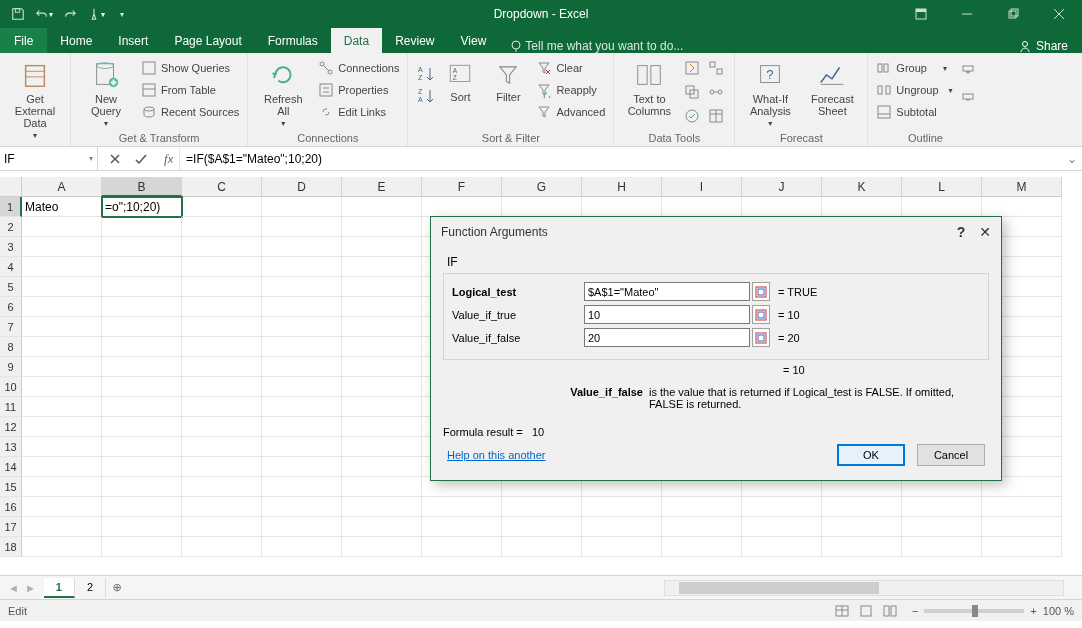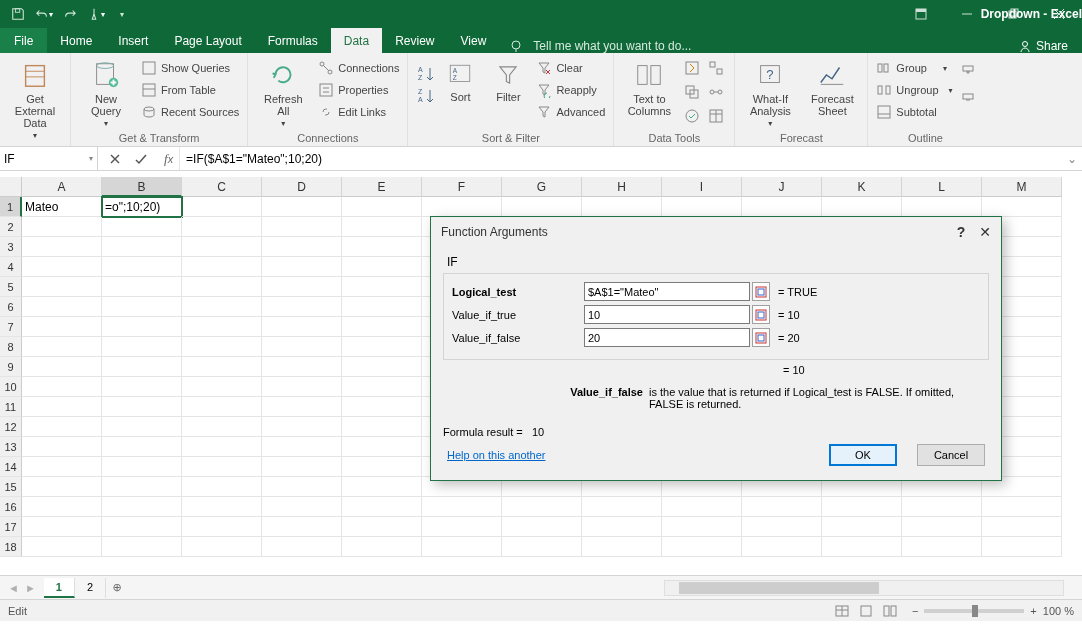--- a/index.html
+++ b/index.html
@@ -1,28 +1,28 @@
 <!DOCTYPE html>
 <html><head>
 <meta charset="utf-8">
 <style>
 * { box-sizing: border-box; margin: 0; padding: 0; font-family: "Segoe UI", Tahoma, sans-serif; }
 html, body { width: 1082px; height: 628px; overflow: hidden; background: #fff; }
 .titlebar { height: 28px; background: #0e6837; color: #fff; display: flex; align-items: center; font-size: 12px; position: relative; }
 .qat { display: flex; align-items: center; gap: 2px; padding-left: 6px; }
 .qat-btn { width: 24px; height: 22px; display: flex; align-items: center; justify-content: center; color: #fff; }
 .qat-btn svg { fill: #cfe7d8; }
-.titlebar-center { position: absolute; left: 0; right: 0; text-align: right; pointer-events: none; color: #fff; font-weight: bold; }
+.titlebar-center { position: absolute; left: 0; right: 0; text-align: center; pointer-events: none; color: #fff; }
 .win-controls { position: absolute; right: 0; top: 0; display: flex; }
 .win-btn { width: 46px; height: 28px; display: flex; align-items: center; justify-content: center; color: #fff; opacity: .8; }
 .ribbon-tabs { height: 25px; background: #0e6837; display: flex; align-items: flex-end; padding-left: 0; font-size: 12px; color: #fff; }
 .file-tab { background: #19804a; color: #fff; height: 25px; display: flex; align-items: center; padding: 0 14px; }
 .tab { height: 25px; display: flex; align-items: center; padding: 0 13px; color: #fff; }
 .tab.active { background: #f1f1f1; color: #217346; }
-.tellme { display: flex; align-items: flex-end; padding: 0 10px; color: #d6e9de; gap: 10px; }
+.tellme { display: flex; align-items: flex-end; padding: 0 10px; color: #d6e9de; gap: 2px; }
 .share { margin-left: auto; display: flex; align-items: center; gap: 4px; padding: 0 14px; color: #fff; }
 .ribbon { height: 94px; background: #f1f1f1; border-bottom: 1px solid #d4d4d4; display: flex; font-size: 11px; color: #444; }
 .rgroup { border-right: 1px solid #e1e1e1; padding: 4px 6px 0 6px; display: flex; flex-direction: column; }
 .rgroup-body { flex: 1; display: flex; align-items: flex-start; gap: 4px; }
 .rgroup-label { text-align: center; font-size: 11px; color: #666; padding-bottom: 2px; }
 .bigbtn { width: 58px; display: flex; flex-direction: column; align-items: center; gap: 2px; padding-top: 2px; }
 .bigbtn .ic { width: 32px; height: 32px; display: flex; align-items: center; justify-content: center; }
 .bigbtn .lbl { text-align: center; line-height: 12px; }
 .minibtn { display: flex; align-items: center; gap: 4px; height: 22px; padding: 0 2px; }
 .minibtn .ic { width: 16px; height: 16px; }
@@ -65,21 +65,21 @@
 .arg-pick { width: 18px; height: 19px; border: 1px solid #a0a0a0; background: #fdfdfd; margin-left: 2px; display:flex; align-items:center; justify-content:center; }
 .arg-eq { padding: 0 8px; }
 .arg-result-row { display: flex; padding-left: 332px; margin: 4px 0 6px 0; }
 .desc { padding: 2px 0 8px 0; }
 .param-desc { display: flex; padding: 4px 0 10px 0; }
 .param-desc .pn { width: 206px; text-align: right; font-weight: bold; padding-right: 6px; }
 .param-desc .pd { flex: 1; }
 .formula-result { padding: 6px 0; }
 .dlg-footer { display: flex; align-items: center; padding: 0 4px 4px 4px; }
 .help-link { color: #0066cc; text-decoration: underline; cursor: pointer; }
-.dlg-btns { margin-left: auto; display: flex; gap: 20px; }
+.dlg-btns { margin-left: auto; display: flex; gap: 12px; }
 .dlg-btn { width: 68px; height: 22px; border: 1px solid #adadad; background: #e1e1e1; font-size: 11px; }
 .dlg-btn.primary { border: 2px solid #0078d7; background: #e5f1fb; }
 .sheettabs { height: 24px; border-top: 1px solid #d4d4d4; background: #f5f5f5; display: flex; align-items: center; font-size: 11px; position: relative; }
 .sheet-nav { display: flex; gap: 6px; padding: 0 8px; color: #b0b0b0; }
 .sheet-nav span { cursor: default; }
 .sheet-tab { padding: 3px 12px; border-right: 1px solid #ddd; background: #f5f5f5; }
 .sheet-tab.active { background: #fff; border-bottom: 2px solid #217346; color: #217346; font-weight: bold; }
 .add-sheet { width: 22px; height: 22px; display: flex; align-items: center; justify-content: center; color: #666; }
 .hscroll { position: absolute; right: 18px; top: 4px; width: 400px; height: 16px; background: #f0f0f0; border: 1px solid #dedede; }
 .hscroll .thumb { position: absolute; left: 14px; top: 1px; width: 200px; height: 12px; background: #cdcdcd; }

